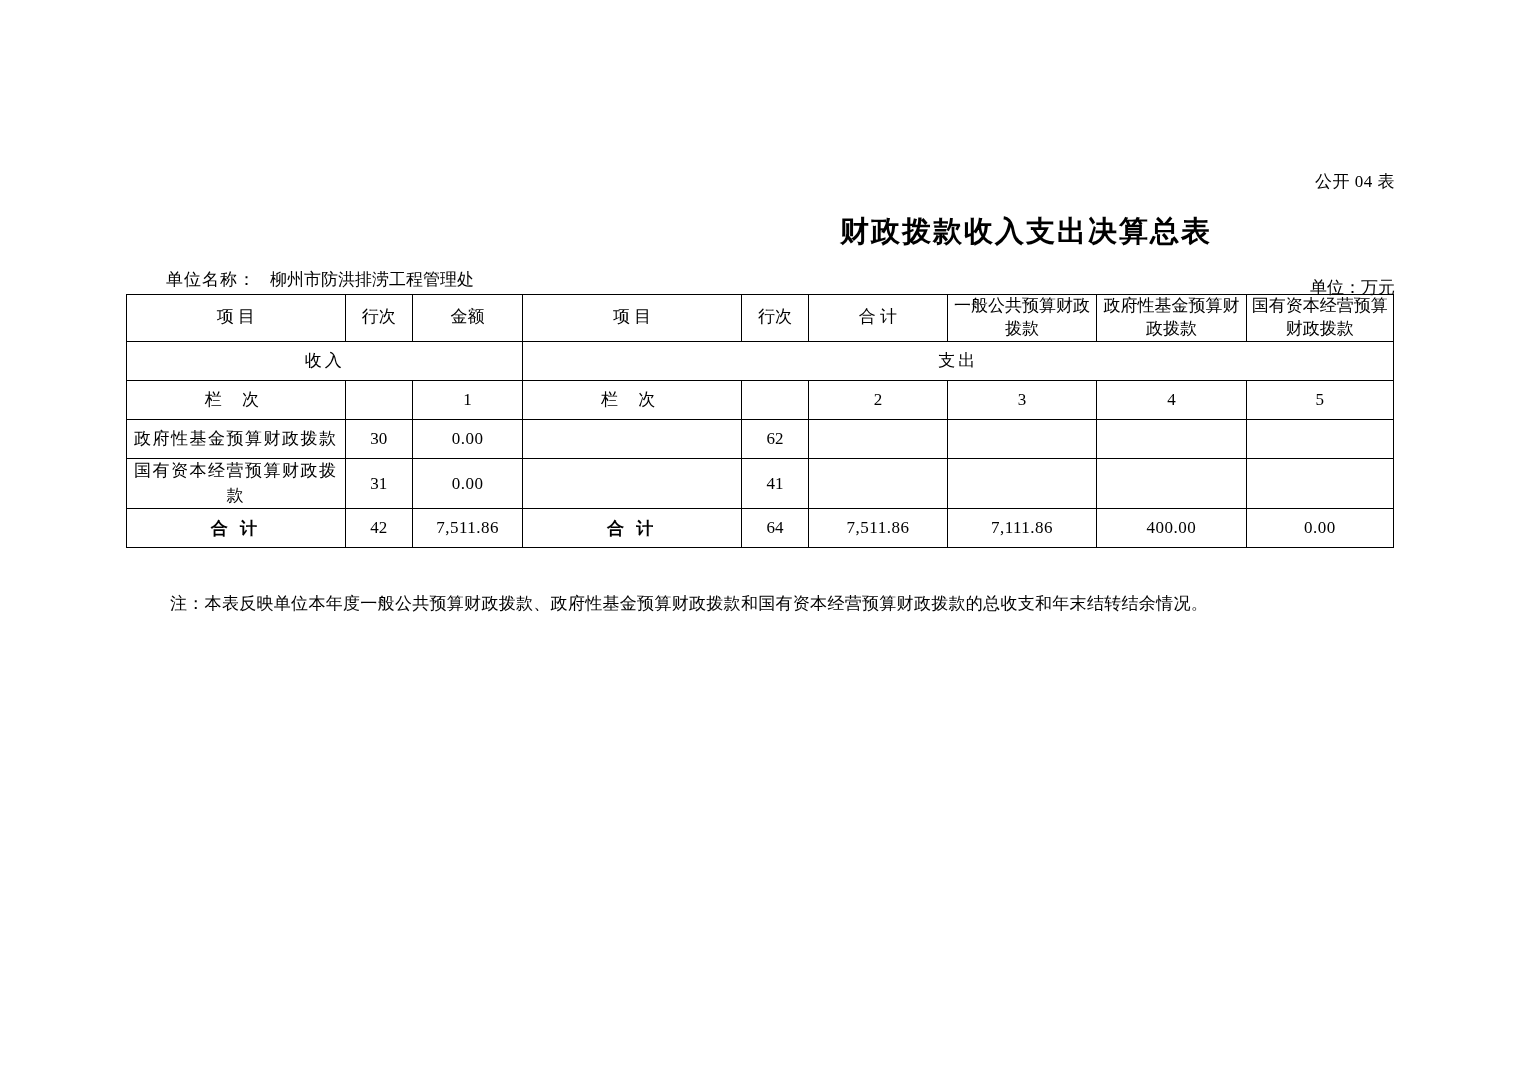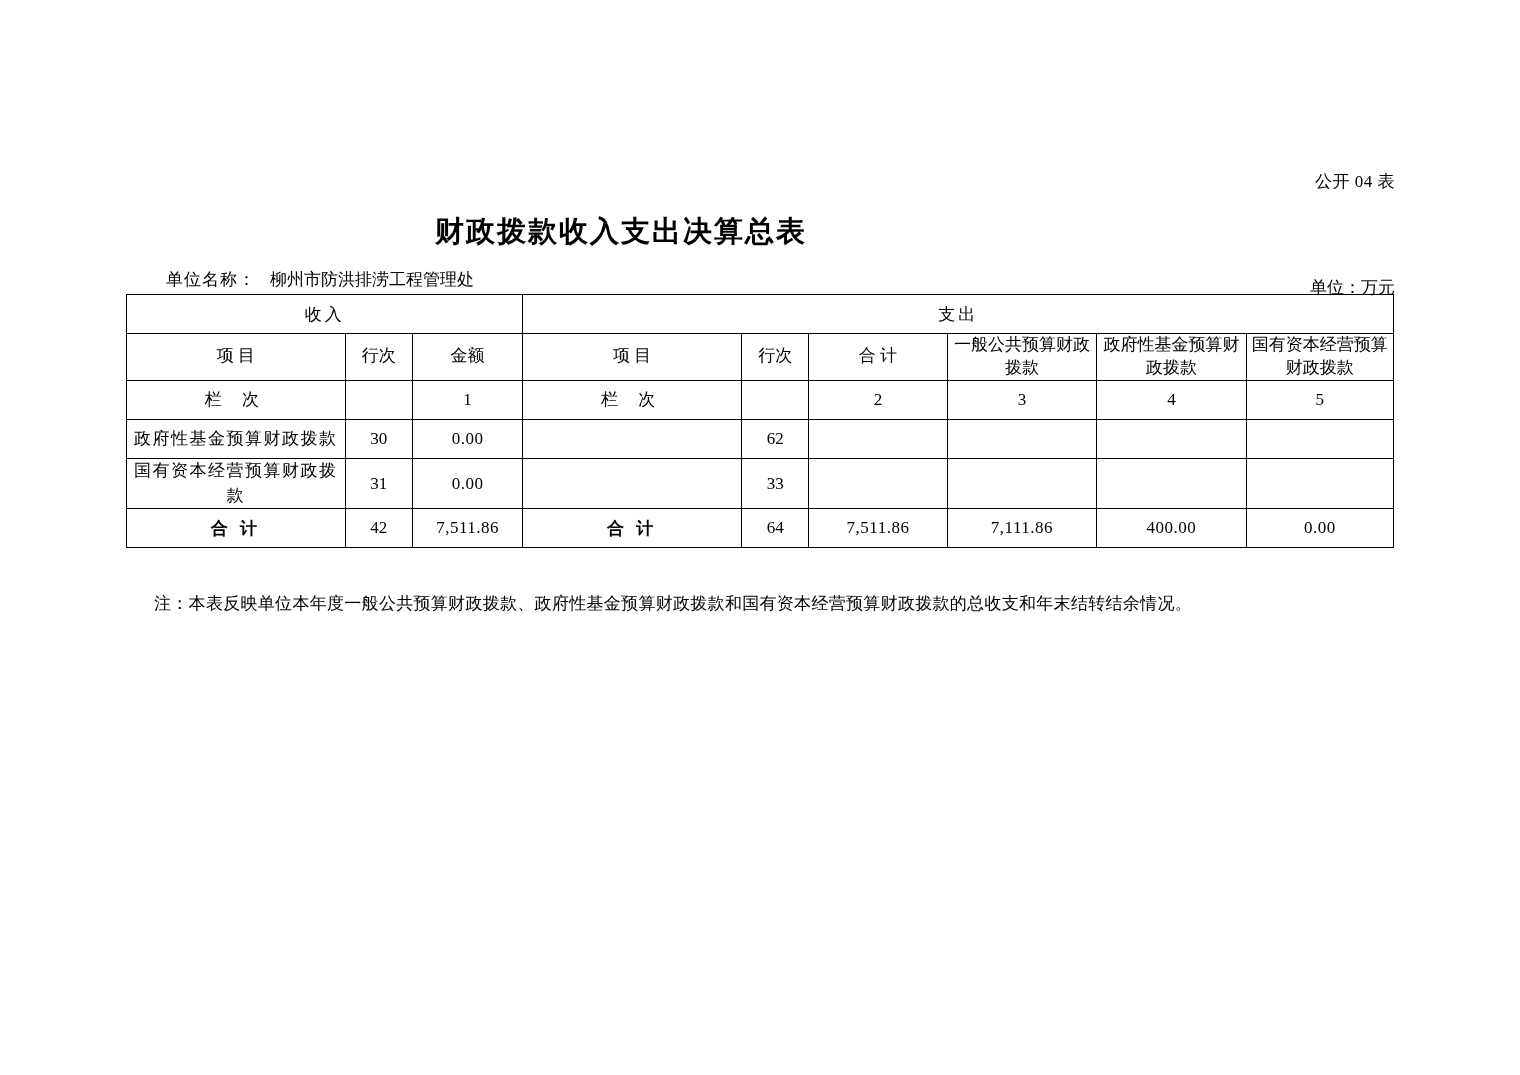--- a/index.html
+++ b/index.html
@@ -25,26 +25,25 @@
     top: 170px;
     right: 125px;
     font-size: 17px;
     letter-spacing: 0.5px;
   }
   .doc-title {
     position: absolute;
     top: 212px;
     left: 0;
     width: 1212px;
-    text-align: center;
+    text-align: right;
     font-size: 29px;
     font-weight: bold;
     letter-spacing: 2px;
     font-family: "Liberation Serif", "DejaVu Serif", serif;
-    padding-left: 15px;
   }
   .unit-name {
     position: absolute;
     top: 268px;
     left: 126px;
     font-size: 17px;
   }
   .unit-name .label {
     letter-spacing: 1px;
     margin-left: 40px;
@@ -105,21 +104,21 @@
   }
   .note {
     position: absolute;
     top: 592px;
     left: 126px;
     width: 1300px;
     font-size: 17px;
     letter-spacing: 0.3px;
   }
   .note .indent {
-    margin-left: 28px;
+    margin-left: 44px;
     text-align: center;
   }
 </style>
 </head>
 <body>
 
 <div class="page">
 
   <div class="form-code">公开 04 表</div>
 
@@ -138,35 +137,35 @@
       <col style="width:102px">
       <col style="width:202px">
       <col style="width:62px">
       <col style="width:128px">
       <col style="width:138px">
       <col style="width:138px">
       <col style="width:136px">
     </colgroup>
     <tbody>
       <tr>
-        <td class="section-head" colspan="3">收入</td>
-        <td class="section-head" colspan="6">支出</td>
-      </tr>
-      <tr>
         <td class="col-head">项        目</td>
         <td class="col-head">行次</td>
         <td class="col-head">金额</td>
         <td class="col-head">项        目</td>
         <td class="col-head">行次</td>
         <td class="col-head">合   计</td>
         <td class="col-head">一般公共预算财政拨款</td>
         <td class="col-head">政府性基金预算财政拨款</td>
         <td class="col-head">国有资本经营预算财政拨款</td>
       </tr>
       <tr>
+        <td class="section-head" colspan="3">收入</td>
+        <td class="section-head" colspan="6">支出</td>
+      </tr>
+      <tr>
         <td class="rowlabel">栏        次</td>
         <td></td>
         <td>1</td>
         <td class="rowlabel">栏        次</td>
         <td></td>
         <td>2</td>
         <td>3</td>
         <td>4</td>
         <td>5</td>
       </tr>
@@ -179,21 +178,21 @@
         <td class="num"></td>
         <td class="num"></td>
         <td class="num"></td>
         <td class="num"></td>
       </tr>
       <tr>
         <td class="item-cell">国有资本经营预算财政拨款</td>
         <td>31</td>
         <td class="num">0.00</td>
         <td class="item-cell"></td>
-        <td>33</td>
+        <td>41</td>
         <td class="num"></td>
         <td class="num"></td>
         <td class="num"></td>
         <td class="num"></td>
       </tr>
       <tr>
         <td class="total-label">合 计</td>
         <td>42</td>
         <td class="num">7,511.86</td>
         <td class="total-label">合 计</td>

